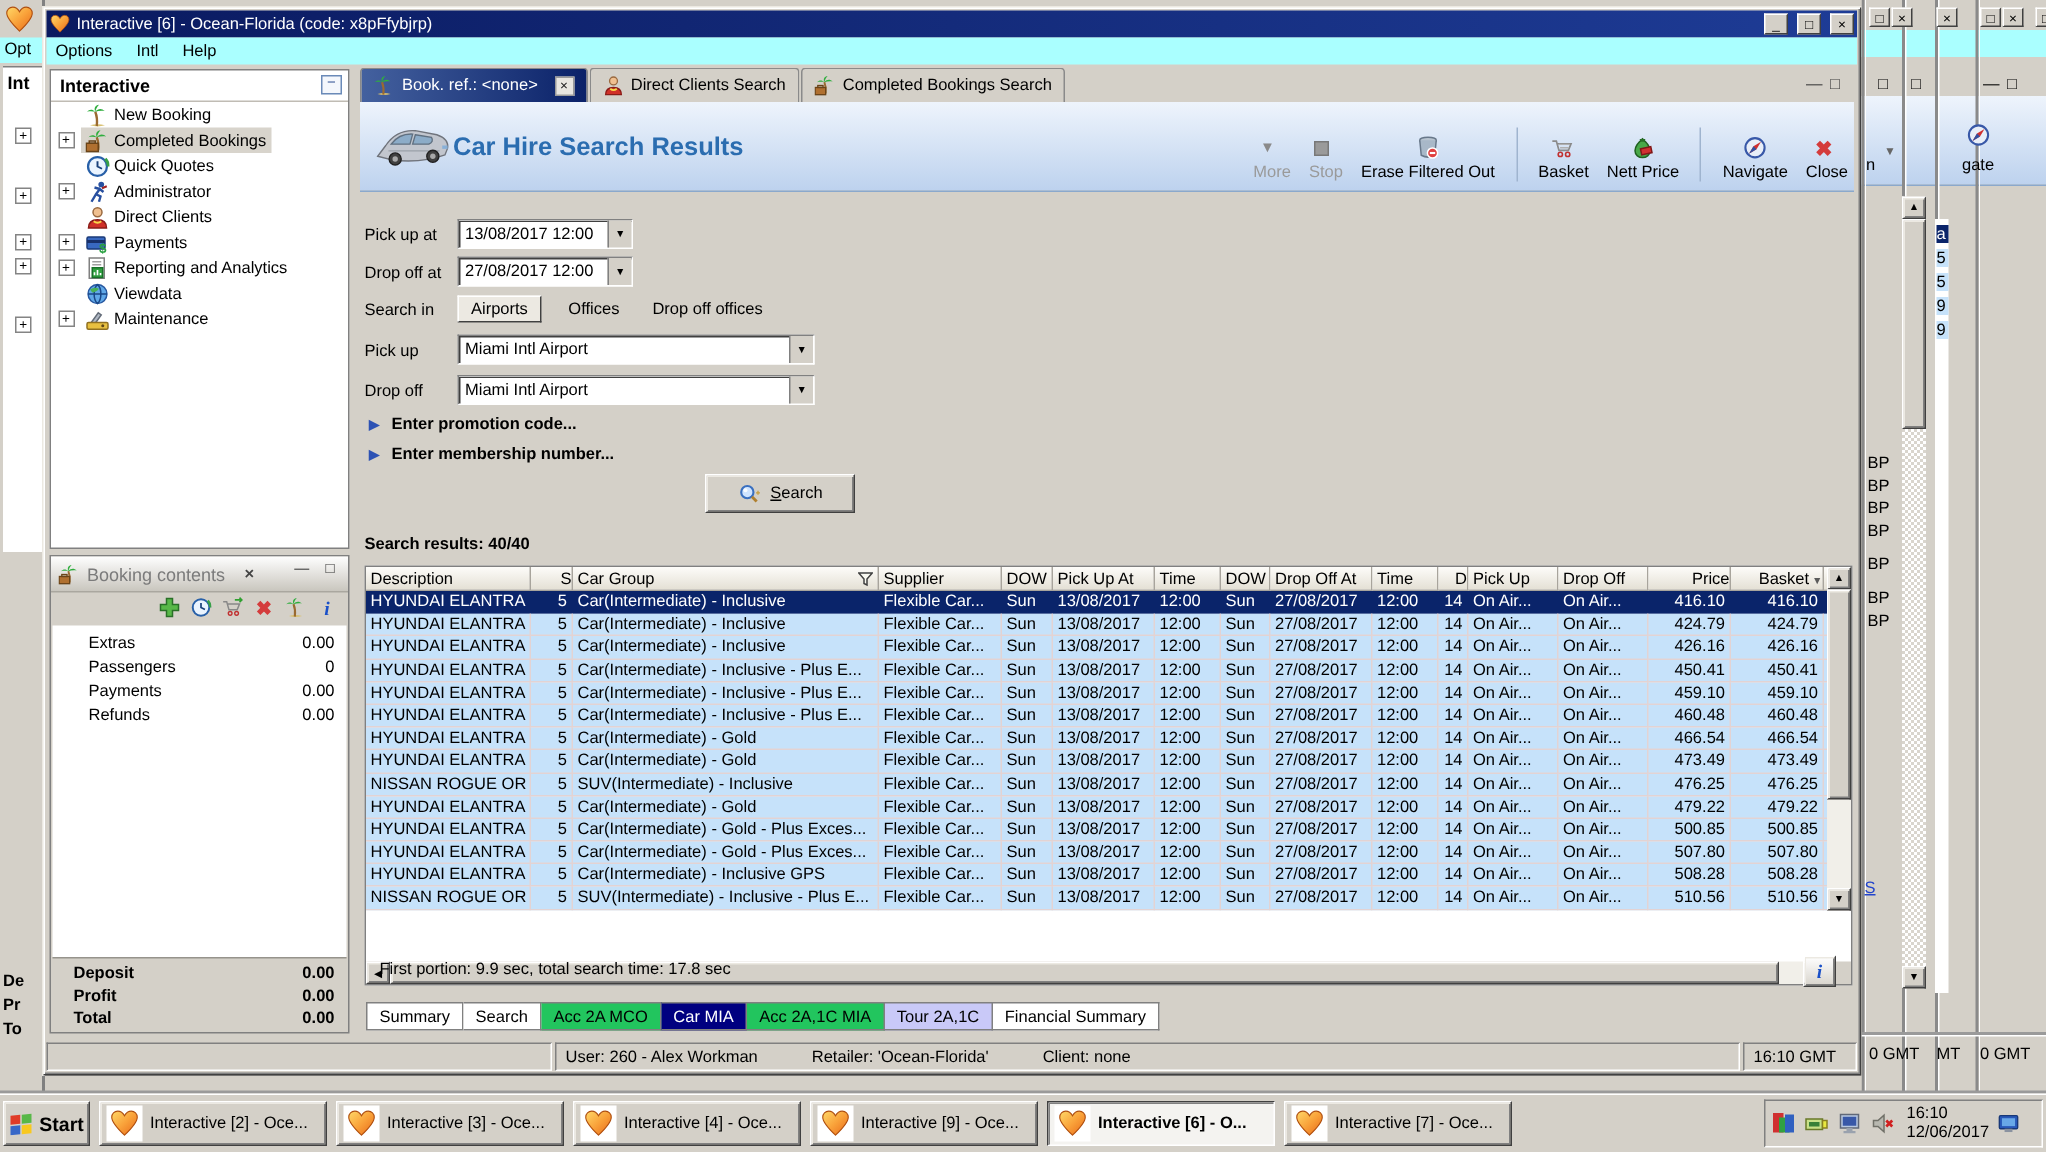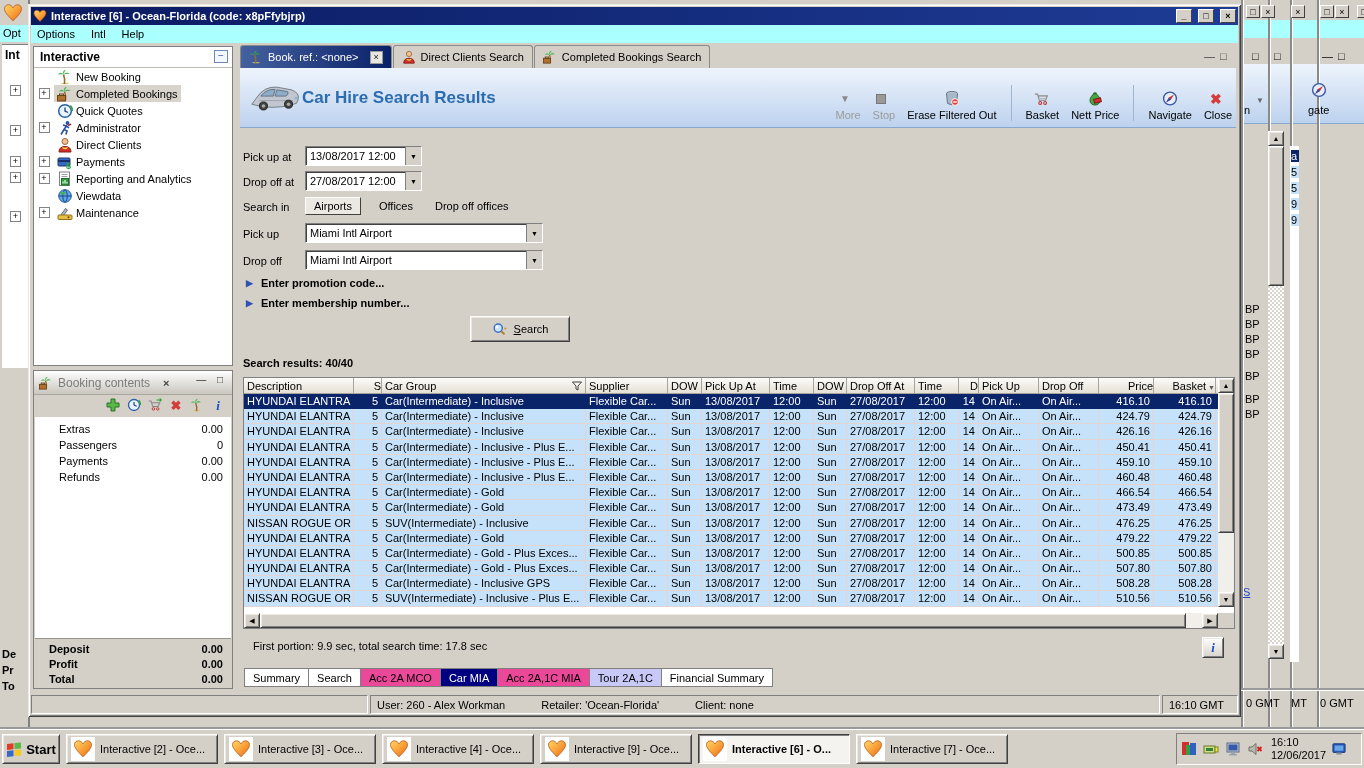--- a/index.html
+++ b/index.html
@@ -17,21 +17,21 @@
   #bgL-menu{position:absolute;left:0;top:25px;width:30px;height:17px;background:#aaffff;padding:2px 0 0 3px;overflow:hidden}
   #bgL-panel{position:absolute;left:2px;top:44px;width:28px;height:324px;background:#fff;border-top:1px solid #808080;overflow:hidden}
   #bgL-title{font-weight:bold;font-size:12px;padding:3px 0 0 3px}
   .plusbox{position:absolute;width:11px;height:11px;background:#fff;border:1px solid #848484;color:#000;
     font-size:9px;line-height:9px;text-align:center}
   .bgfrag{position:absolute;font-weight:bold}
   
   #mw{position:absolute;left:28px;top:4px;width:1213px;height:713px;background:#d4d0c8;
     box-shadow:inset 1px 1px 0 #ece9e2,inset -1px -1px 0 #404040,inset 2px 2px 0 #fff,inset -2px -2px 0 #808080}
   #titlebar{position:absolute;left:3px;top:3px;right:3px;height:18px;background:linear-gradient(90deg,#0a1a60,#1e3c96);
-    display:flex;align-items:center;color:#fff;font-weight:bold;padding-left:2px;gap:4px}
+    display:flex;align-items:center;color:#fff;font-weight:normal;padding-left:2px;gap:4px}
   #titlebar .spacer{flex:1}
   .winbtn{width:16px;height:14px;background:#d4d0c8;border:1px solid;border-color:#fff #404040 #404040 #fff;
     font-size:9px;line-height:12px;text-align:center;color:#000;margin-right:2px}
   #menubar{position:absolute;left:3px;top:21px;right:3px;height:18px;background:#aaffff;display:flex;align-items:center;padding-left:6px;gap:16px}
   .menu-item{cursor:default}
   
   #sidebar{position:absolute;left:5px;top:42px;width:200px;height:320px;background:#fff;border:1px solid #808080}
   #sbhdr{height:21px;border-bottom:1px solid #c0bcb4;position:relative}
   #sbhdr .t{font-weight:bold;font-size:12px;padding:3px 0 0 6px;display:inline-block}
   #sb-collapse{position:absolute;right:4px;top:3px;width:14px;height:13px;border:1px solid #6a8ab8;color:#3a5a98;
@@ -79,21 +79,21 @@
   .combo .ct{flex:1;padding:3px 0 0 4px;white-space:nowrap;overflow:hidden}
   .combo .cb{width:16px;background:#d4d0c8;border-left:1px solid #808080;display:flex;align-items:center;justify-content:center;font-size:7px}
   #searchin{position:absolute;left:277px;top:193px;height:18px;display:flex;align-items:center;gap:14px}
   .si-opt{padding:2px 4px}
   .si-opt.si-sel{border:1px solid;border-color:#fff #404040 #404040 #fff;background:#ece9e2;padding:2px 8px}
   .expander{position:absolute;display:flex;align-items:center;gap:8px;font-weight:bold}
   .exp-arrow{color:#2d52b4;font-size:9px}
   #searchbtn{position:absolute;left:442px;top:312px;width:100px;height:26px;display:flex;align-items:center;justify-content:center;gap:6px}
   #results-label{position:absolute;left:215px;top:353px;font-weight:bold}
   
-  #rtable{position:absolute;left:215px;top:373px;width:992px;height:252px;border:1px solid #808080;background:#fff}
+  #rtable{position:absolute;left:215px;top:373px;width:992px;height:280px;border:1px solid #808080;background:#fff}
   #thead{position:absolute;left:0;top:0;width:974px;height:16px;display:grid;
     grid-template-columns:110px 28px 204px 82px 34px 68px 44px 33px 68px 44px 20px 60px 60px 55px 62px 14px;overflow:hidden}
   #thead .tc{background:linear-gradient(#fdfcf9,#e4e0d5);border-right:1px solid #a8a49c;border-bottom:1px solid #a8a49c;
     padding:2px 0 0 3px;white-space:nowrap;overflow:hidden;position:relative}
   #thead .funnel{position:absolute;right:3px;top:3px}
   #thead .sortmark{font-size:7px;color:#5a5a5a;margin-left:2px}
   #tbody{position:absolute;left:0;top:16px;width:974px;height:213px;overflow:hidden}
   .trow{display:grid;grid-template-columns:110px 28px 204px 82px 34px 68px 44px 33px 68px 44px 20px 60px 60px 55px 62px 14px;height:15.2px;background:#c6e2fa}
   .trow .tc{padding:1px 3px 0 3px;white-space:nowrap;overflow:hidden;border-right:1px solid #e3d3d3;border-bottom:1px solid #e3d3d3}
   .trow.selr{background:#0a246a;color:#fff}
@@ -106,21 +106,21 @@
   .strack{position:absolute;background:#f1efe9}
   #vscroll{position:absolute;right:0;top:0;width:16px;height:229px}
   #hscroll{position:absolute;left:0;bottom:0;width:974px;height:15px}
   #sb-corner{position:absolute;right:0;bottom:0;width:16px;height:15px;background:#d4d0c8}
   #timing{position:absolute;left:225px;top:636px}
   #infobtn{position:absolute;left:1174px;top:633px;width:22px;height:21px;display:flex;align-items:center;justify-content:center;background:linear-gradient(#fefefe,#d8d4cc)}
   
   #btabs{position:absolute;left:216px;top:664px;height:19px;display:flex}
   .btab{height:19px;padding:3px 8px 0 8px;border:1px solid #808080;border-left:none;white-space:nowrap}
   .btab:first-child{border-left:1px solid #808080}
-  .bt-w{background:#fff}.bt-g{background:#ec4899}.bt-n{background:#000080;color:#fff}.bt-l{background:#c9c9f8}
+  .bt-w{background:#fff}.bt-g{background:#22c55e}.bt-n{background:#000080;color:#fff}.bt-l{background:#c9c9f8}
   
   #statusbar{position:absolute;left:3px;right:3px;top:691px;height:19px;display:flex;gap:2px}
   .sseg{border:1px solid;border-color:#808080 #fff #fff #808080;height:19px;padding:3px 6px 0 6px;white-space:nowrap;overflow:hidden}
   #sseg1{width:337px}
   #sseg2{flex:1;display:flex;gap:36px}
   #sseg3{width:76px}
   
   #bgR{position:absolute;left:1241px;top:0;width:123px;height:729px;background:#d4d0c8;overflow:hidden}
   #bgR .cyan{position:absolute;left:0;top:20px;width:123px;height:18px;background:#aaffff}
   #bgR .bluehdr{position:absolute;left:0;top:64px;width:123px;height:60px;background:linear-gradient(#eef4fc,#bdd2ee);border-bottom:1px solid #8aa8cc}

